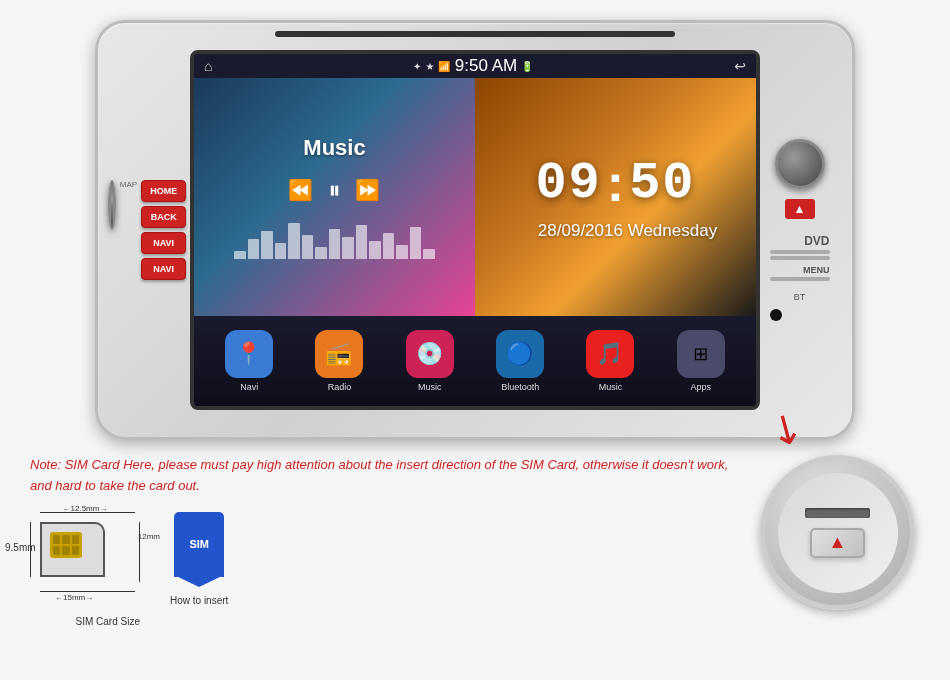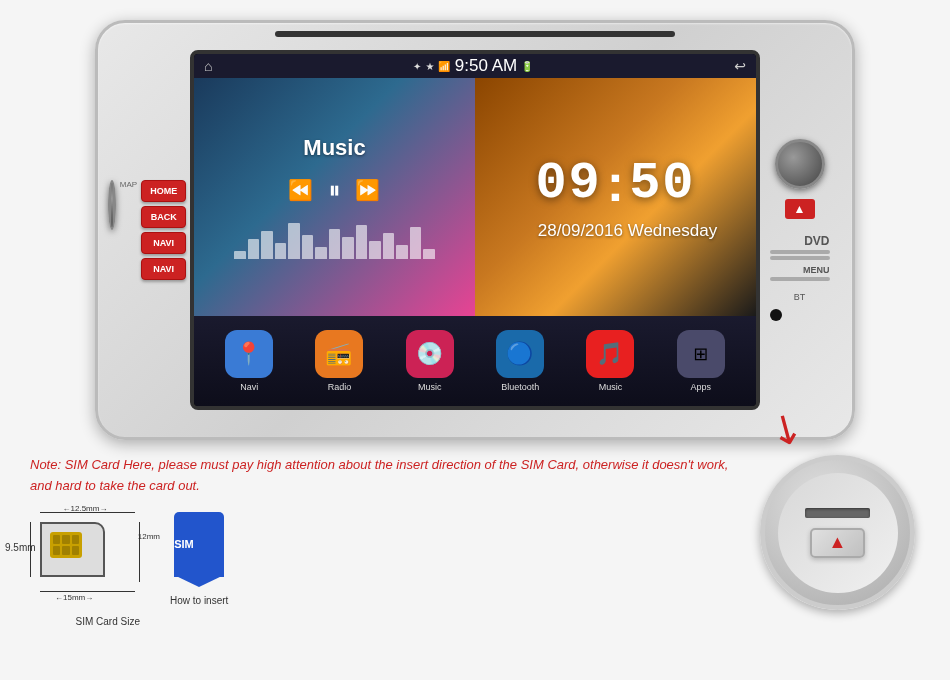--- a/index.html
+++ b/index.html
@@ -552,21 +552,21 @@
             <div style="position:absolute;top:30px;left:-25px;font-size:10px;color:#333;">9.5mm</div>
 
             <div style="position:absolute;bottom:20px;left:10px;right:5px;height:1px;background:#333;"></div>
             <div style="position:absolute;bottom:10px;left:25px;font-size:8px;color:#333;">←15mm→</div>
           </div>
           <div style="font-size:10px;color:#333;text-align:center;">SIM Card Size</div>
         </div>
 
         <div class="sim-insert-diagram">
           <div style="position:relative;">
-            <div style="width:50px;height:65px;background:#2255cc;border-radius:5px 5px 0 0;display:flex;align-items:center;color:#fff;font-size:11px;font-weight:bold;position:relative;">
+            <div style="width:50px;height:65px;background:#2255cc;border-radius:5px 5px 0 0;display:flex;align-items:center;justify-content:center;color:#fff;font-size:11px;font-weight:bold;position:relative;">
               <span>SIM</span>
 
               <div style="position:absolute;bottom:-10px;left:0;right:0;display:flex;justify-content:center;">
                 <div style="width:0;height:0;border-left:25px solid transparent;border-right:25px solid transparent;border-top:12px solid #2255cc;"></div>
               </div>
             </div>
           </div>
           <div style="font-size:10px;color:#333;text-align:left;margin-top:14px;">How to insert</div>
         </div>
 

